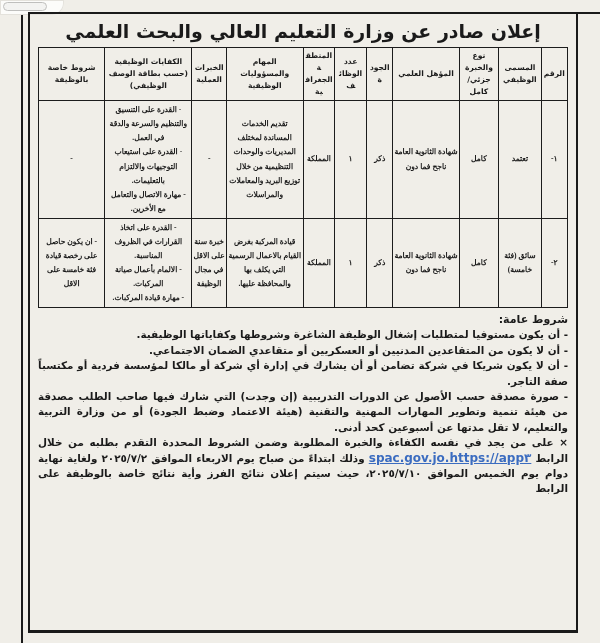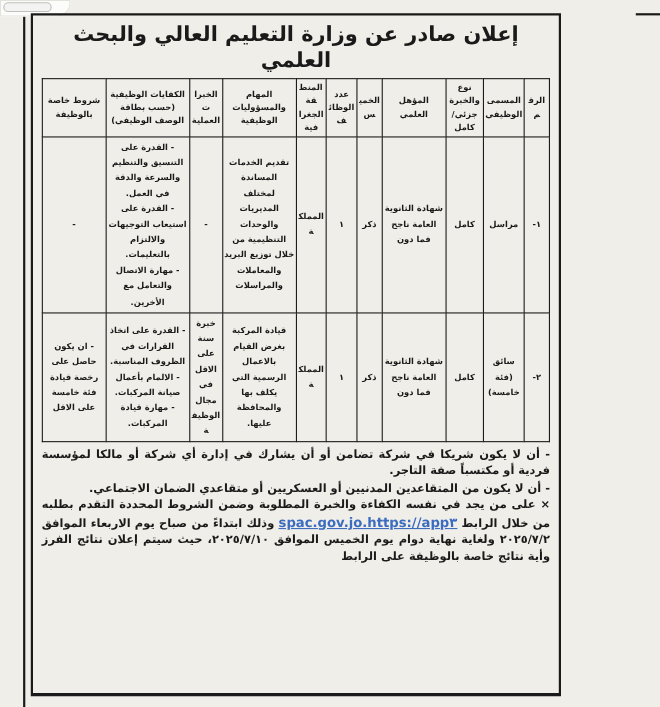--- a/index.html
+++ b/index.html
@@ -12,21 +12,21 @@
     overflow:hidden;
   }
   
   .left-rule { position:absolute; top:15px; left:21px; width:2px; height:628px; background:#1a1a1a; }
   .top-rule-ext { position:absolute; top:12px; left:578px; width:22px; height:2px; background:#1a1a1a; }
   .corner-tab { position:absolute; top:0; left:0; width:64px; height:15px; background:#fcfcfa; border-radius:0 0 12px 0; box-shadow:0 0 0 1px #e4e2dc inset; }
   .scroll-pill { position:absolute; top:2px; left:3px; width:42px; height:7px; background:#f3f3f1; border:1px solid #bfbfbd; border-radius:5px; }
 
   
   .box {
-    position:absolute; top:12px; left:28px; width:482px; height:621px;
+    position:absolute; top:12px; left:28px; width:550px; height:621px;
     border:2px solid #1a1a1a; border-bottom-width:3px;
     box-sizing:border-box;
     direction:rtl;
     padding:4px 8px 0 8px;
     overflow:hidden;
   }
   .title {
     text-align:center; font-weight:700; font-size:19px; line-height:1.25;
     margin:2px 0 3px 0; letter-spacing:0;
   }
@@ -39,21 +39,21 @@
   table.vac {
     width:100%; border-collapse:collapse; table-layout:fixed;
     font-size:7.6px; font-weight:700;
   }
   table.vac th, table.vac td {
     border:1px solid #1c1c1c; padding:2px 1px;
     text-align:center; vertical-align:middle;
     font-weight:700; white-space:pre-line; word-wrap:break-word;
   }
   table.vac th { line-height:1.6; height:30px; }
-  table.vac td { line-height:1.85; }
+  table.vac td { line-height:1.85;font-family:Liberation Serif, serif; }
   tr.r1 { height:101px; } tr.r2 { height:82px; }
   col.c-num{width:5%} col.c-title{width:8%} col.c-type{width:7.5%} col.c-qual{width:12.5%}
   col.c-sex{width:5%} col.c-count{width:6%} col.c-geo{width:6%} col.c-tasks{width:14.5%}
   col.c-exp{width:6.5%} col.c-comp{width:16.5%} col.c-special{width:12.5%}
 
   
   .conds { margin-top:4px; font-size:10.4px; line-height:15.4px; font-weight:700; }
   .conds p { margin:0; text-align:justify; }
   .cond-heading { font-size:11px; }
   .link-blue {
@@ -87,33 +87,33 @@
       <col class="c-exp">
         <col class="c-comp">
         <col class="c-special">
     </colgroup>
     <thead>
       <tr>
         <th>الرقم</th>
         <th>المسمى الوظيفي</th>
         <th>نوع والخبرة جزئي/ كامل</th>
         <th>المؤهل العلمي</th>
-        <th>الخميس</th>
+        <th>الجودة</th>
         <th>عدد الوظائف</th>
         <th>المنطقة الجغرافية</th>
         <th>المهام والمسؤوليات الوظيفية</th>
         <th>الخبرات العملية</th>
         <th>الكفايات الوظيفية (حسب بطاقة الوصف الوظيفي)</th>
         <th>شروط خاصة بالوظيفة</th>
       </tr>
     </thead>
     <tbody>
       <tr class="r1">
         <td>١-</td>
-        <td>مراسل</td>
+        <td>تعتمد</td>
         <td>كامل</td>
         <td>شهادة الثانوية العامة ناجح فما دون</td>
         <td>ذكر</td>
         <td>١</td>
         <td>المملكة</td>
         <td>تقديم الخدمات المساندة لمختلف المديريات والوحدات التنظيمية من خلال توزيع البريد والمعاملات والمراسلات</td>
         <td>-</td>
         <td>- القدرة على التنسيق والتنظيم والسرعة والدقة في العمل.
 - القدرة على استيعاب التوجيهات والالتزام بالتعليمات.
 - مهارة الاتصال والتعامل مع الأخرين.</td>
@@ -131,21 +131,24 @@
         <td>خبرة سنة على الاقل في مجال الوظيفة</td>
         <td>- القدرة على اتخاذ القرارات في الظروف المناسبة.
 - الالمام بأعمال صيانة المركبات.
 - مهارة قيادة المركبات.</td>
         <td>- ان يكون حاصل على رخصة قيادة فئة خامسة على الاقل</td>
       </tr>
     </tbody>
   </table>
 
   <div class="conds">
+    <p class="cond-heading">شروط عامة:</p>
+    <p>- أن يكون مستوفيا لمتطلبات إشغال الوظيفة الشاغرة وشروطها وكفاياتها الوظيفية.</p>
+    <p>- أن لا يكون من المتقاعدين المدنيين أو العسكريين أو متقاعدي الضمان الاجتماعي.</p>
     <p>- أن لا يكون شريكا في شركة تضامن أو أن يشارك في إدارة أي شركة أو مالكا لمؤسسة فردية أو مكتسباً صفة التاجر.</p>
-    <p>- أن لا يكون من المتقاعدين المدنيين أو العسكريين أو متقاعدي الضمان الاجتماعي.</p>
+    <p>- صورة مصدقة حسب الأصول عن الدورات التدريبية (إن وجدت) التي شارك فيها صاحب الطلب مصدقة من هيئة تنمية وتطوير المهارات المهنية والتقنية (هيئة الاعتماد وضبط الجودة) أو من وزارة التربية والتعليم، لا تقل مدتها عن أسبوعين كحد أدنى.</p>
     <p>
       <span>× على من يجد في نفسه الكفاءة والخبرة المطلوبة وضمن الشروط المحددة التقدم بطلبه من خلال الرابط </span><a href="#" dir="ltr" class="link-blue">spac.gov.jo.https://app٣</a><span> وذلك ابتداءً من صباح يوم الاربعاء الموافق ٢٠٢٥/٧/٢ ولغاية نهاية دوام يوم الخميس الموافق ٢٠٢٥/٧/١٠، حيث سيتم إعلان نتائج الفرز وأية نتائج خاصة بالوظيفة على الرابط </span>
     </p>
 
   </div>
 
 </div>
 
 </body></html>

